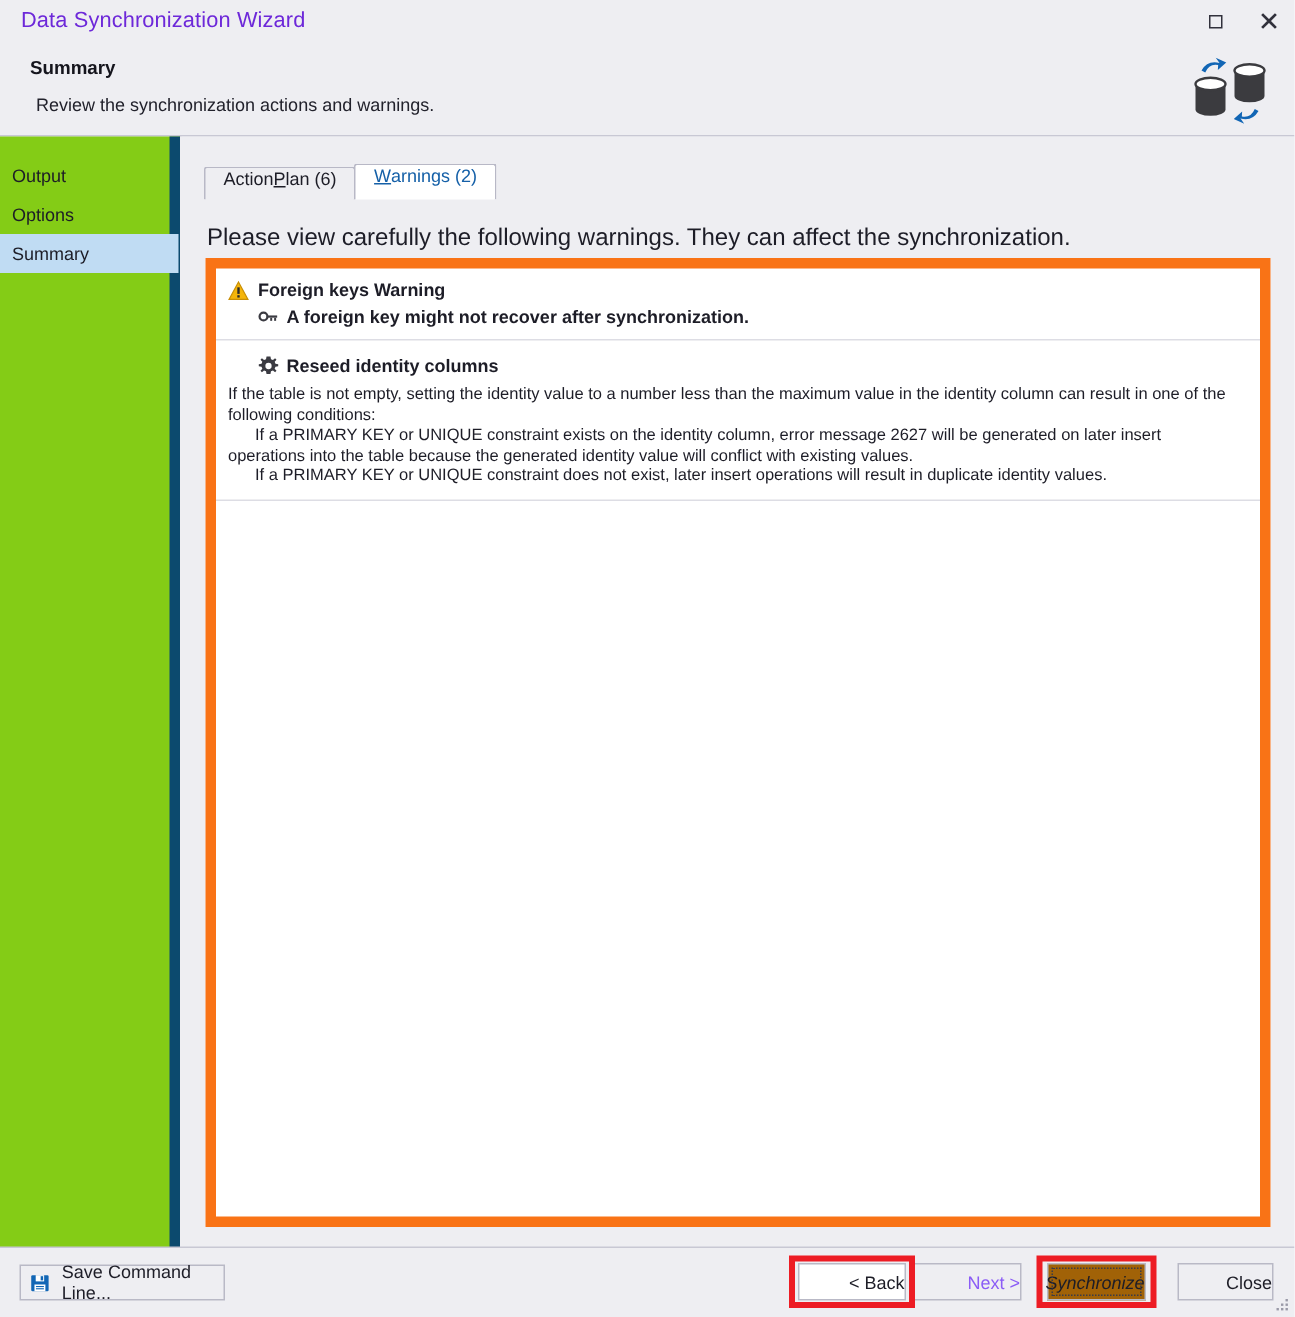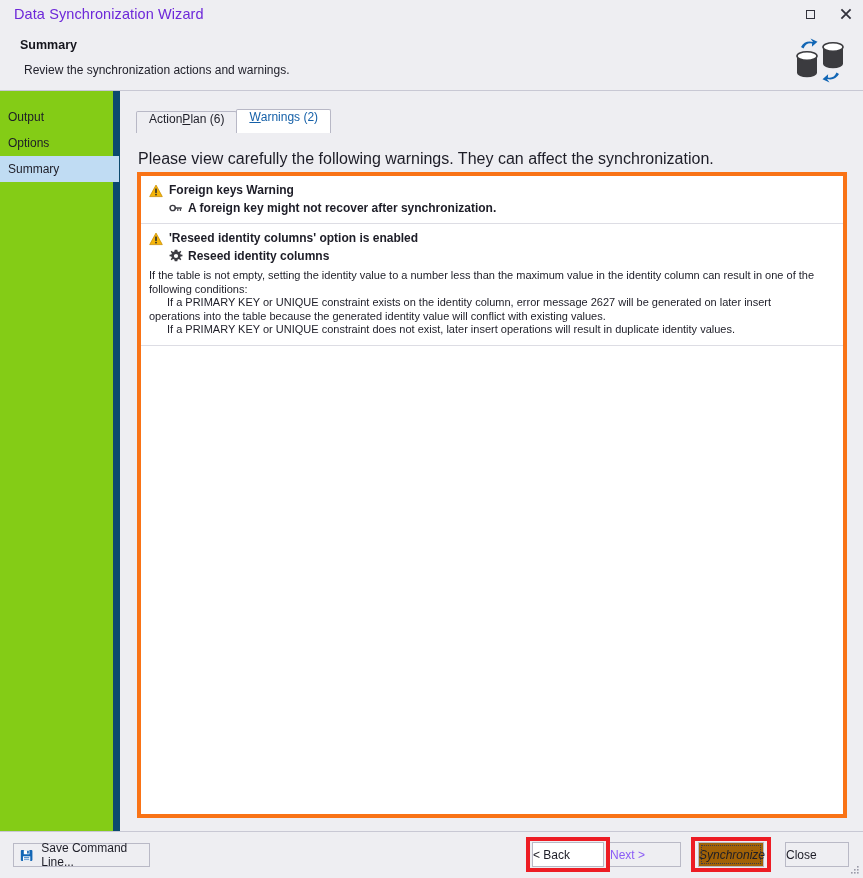--- a/index.html
+++ b/index.html
@@ -154,21 +154,21 @@
     font-size: 16px;
     color: #1d1d27;
   }
 
   
   .listbox {
     position: absolute;
     left: 16px; top: 81px;
     width: 710px; height: 646px;
     background: #ffffff;
-    border: 4px solid #f97316;
+    border: 7px solid #f97316;
     box-sizing: border-box;
     overflow: hidden;
   }
   .warn-row {
     position: relative;
     border-bottom: 1px solid #ddddE4;
     padding: 7px 8px 8px 8px;
     box-sizing: border-box;
   }
   .warn-head {
@@ -227,21 +227,21 @@
   }
   .btn {
     position: absolute;
     background: #eeeef2;
     border: 1px solid #b9b9c6;
     box-sizing: border-box;
     font-size: 12px;
     color: #1d1d27;
     display: flex;
     align-items: center;
-    justify-content: flex-start;
+    justify-content: flex-end;
     cursor: default;
     font-family: "Liberation Sans", sans-serif;
   }
   .btn.disabled { color: #8b5cf6; }
   .btn-save {
     left: 13px; top: 843px;
     width: 137px; height: 24px;
     justify-content: flex-start;
     padding-left: 6px;
     align-items: center;
@@ -357,28 +357,20 @@
           <circle cx="4.2" cy="8" r="3" fill="none" stroke="#3b3b42" stroke-width="1.7"></circle>
           <rect x="6.6" y="7.2" width="8" height="1.7" fill="#3b3b42"></rect>
           <rect x="9.3" y="9" width="1.5" height="2.3" fill="#3b3b42"></rect>
           <rect x="12.3" y="9" width="1.5" height="2.3" fill="#3b3b42"></rect>
         </svg>
         <div class="warn-sub-text">A foreign key might not recover after synchronization.</div>
       </div>
     </div>
 
     <div class="warn-row">
-      <div class="warn-head">
-        <svg class="warn-tri" viewBox="0 0 16 16">
-          <path d="M8 1.2 L15.2 14.4 L0.8 14.4 Z" fill="#f5b50a" stroke="#c98f05" stroke-width="0.9"></path>
-          <rect x="7.1" y="5.2" width="1.8" height="5" fill="#2a2a2a"></rect>
-          <rect x="7.1" y="11.2" width="1.8" height="1.8" fill="#2a2a2a"></rect>
-        </svg>
-        <div class="warn-title">'Reseed identity columns' option is enabled</div>
-      </div>
       <div class="warn-sub">
         <svg class="warn-sub-icon" viewBox="0 0 16 16">
           <path d="M8 0.8 l1.5 0 l0.4 2.1 l1.5 0.6 l1.6 -1.4 l1.1 1.1 l-1.4 1.6 l0.6 1.5 l2.1 0.4 l0 1.5 l-2.1 0.4 l-0.6 1.5 l1.4 1.6 l-1.1 1.1 l-1.6 -1.4 l-1.5 0.6 l-0.4 2.1 l-1.5 0 l-1.5 0 l-0.4 -2.1 l-1.5 -0.6 l-1.6 1.4 l-1.1 -1.1 l1.4 -1.6 l-0.6 -1.5 l-2.1 -0.4 l0 -1.5 l2.1 -0.4 l0.6 -1.5 l-1.4 -1.6 l1.1 -1.1 l1.6 1.4 l1.5 -0.6 l0.4 -2.1 z" fill="#3b3b42"></path>
           <circle cx="8" cy="8" r="2.4" fill="#ffffff"></circle>
         </svg>
         <div class="warn-sub-text">Reseed identity columns</div>
       </div>
       <div class="warn-body">
         <div>If the table is not empty, setting the identity value to a number less than the maximum value in the identity column can result in one of the following conditions:</div>
         <div class="indent">If a PRIMARY KEY or UNIQUE constraint exists on the identity column, error message 2627 will be generated on later insert operations into the table because the generated identity value will conflict with existing values.</div>

